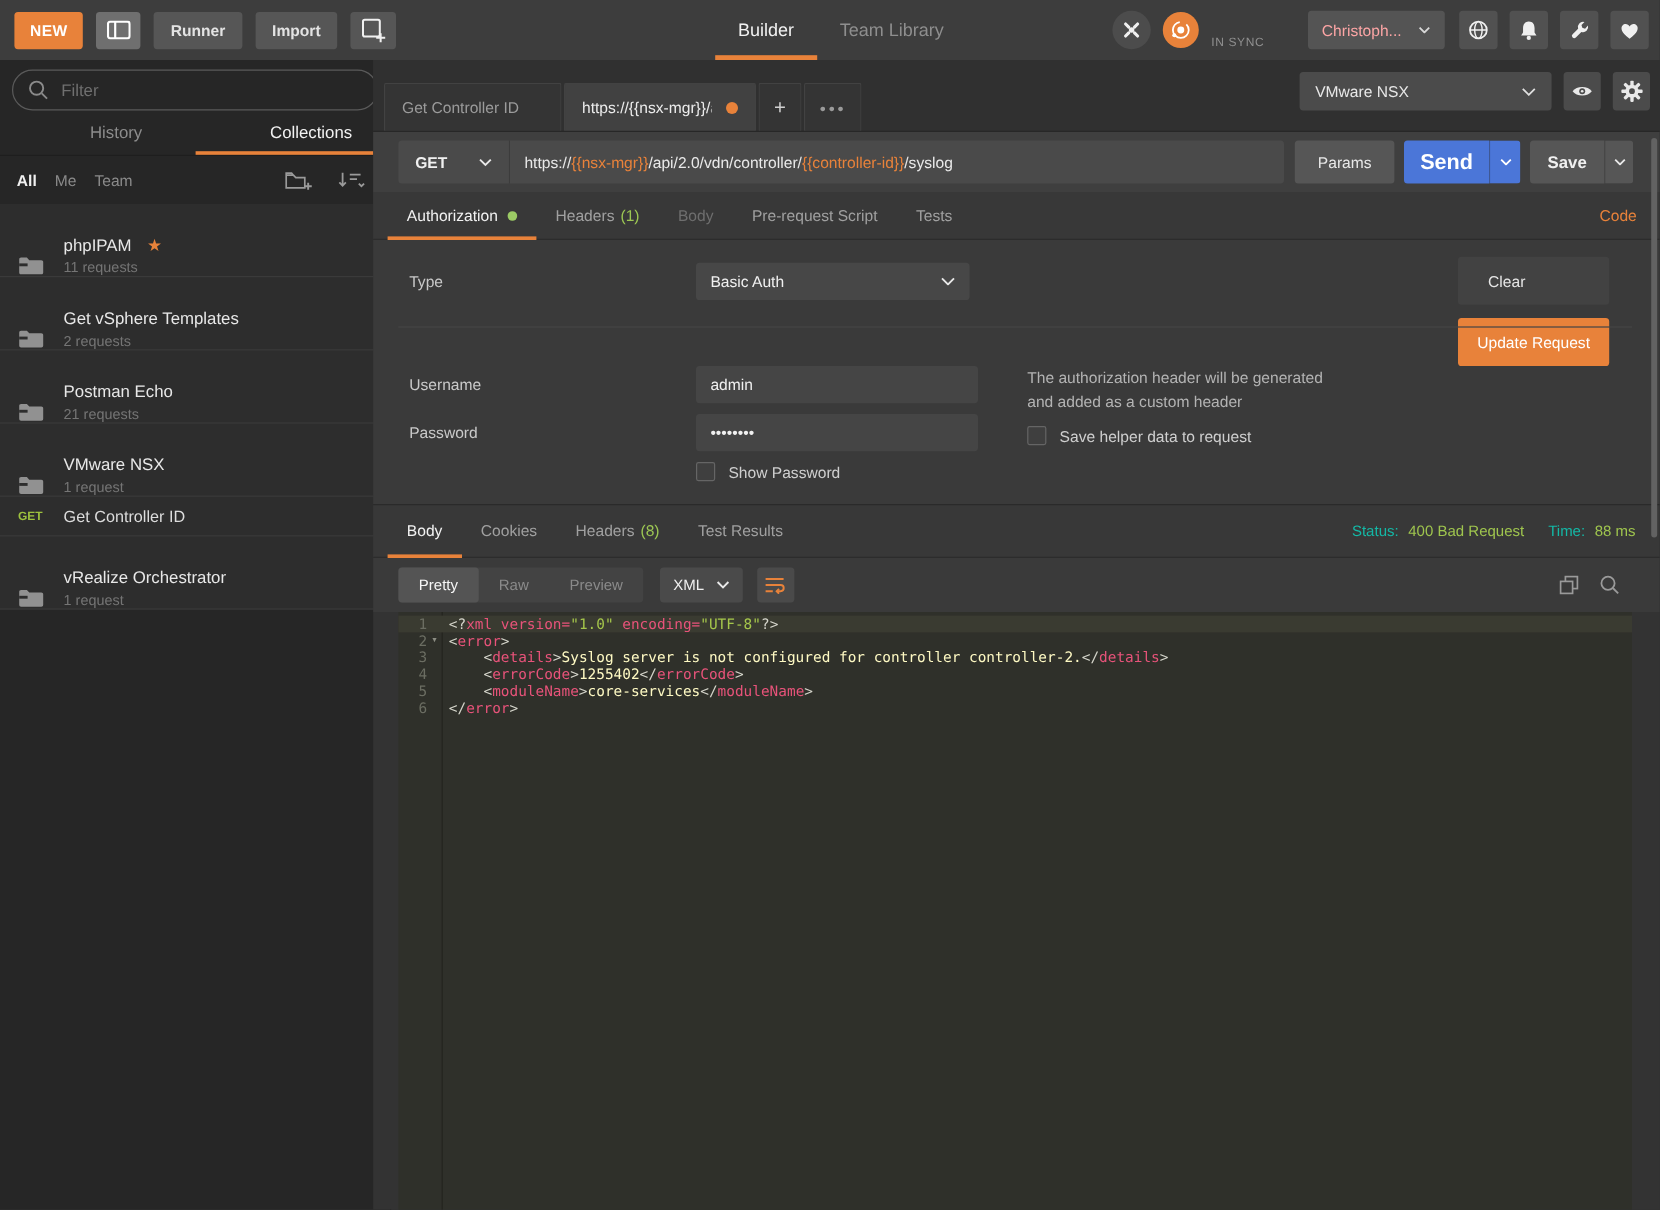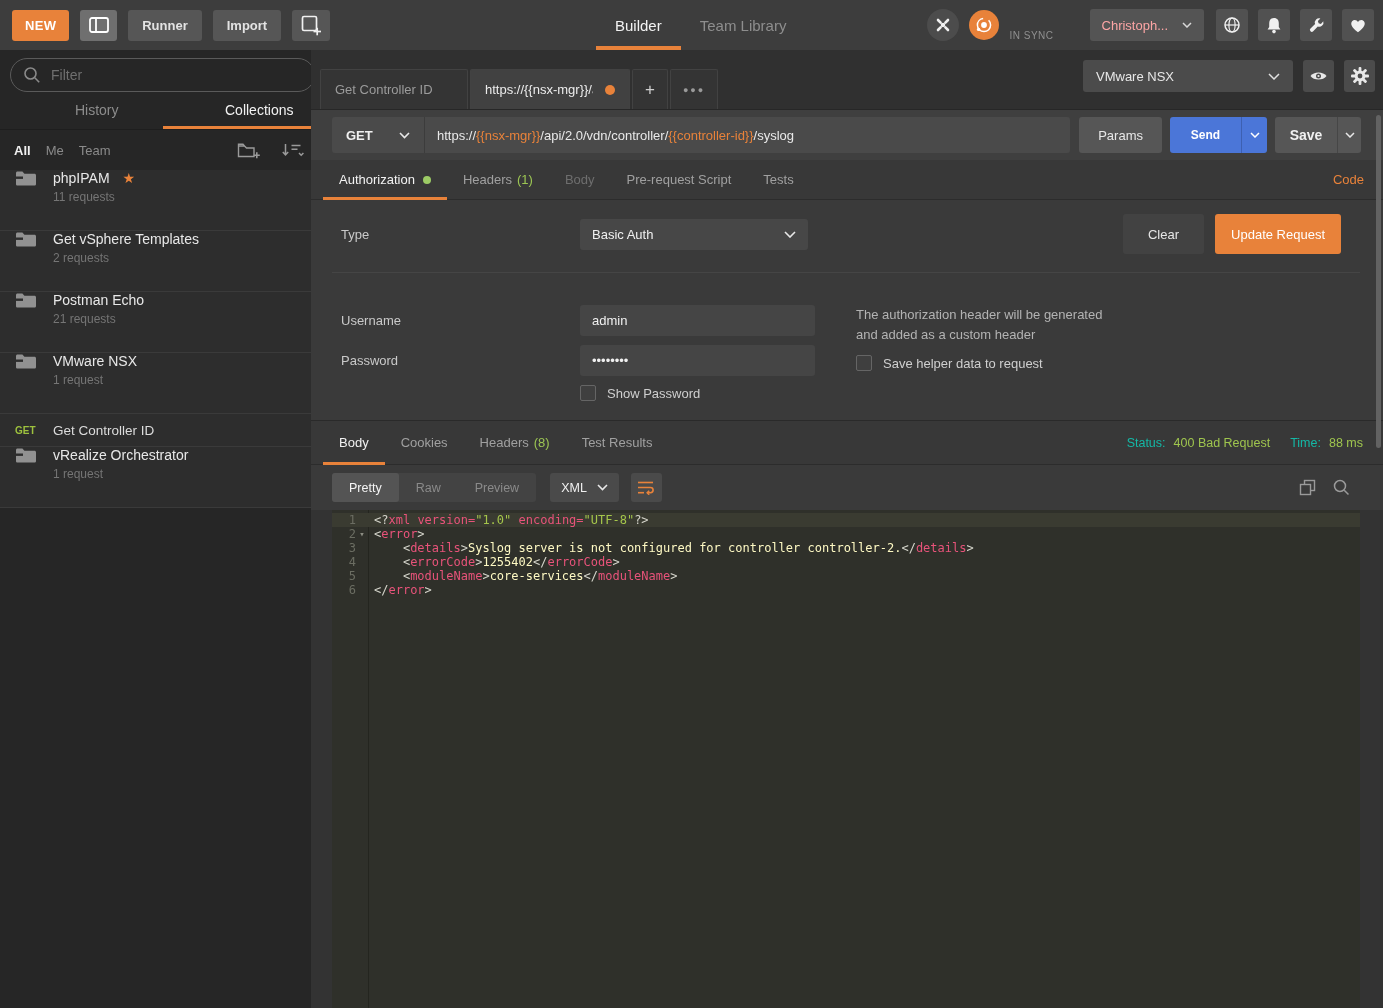--- a/index.html
+++ b/index.html
@@ -32,21 +32,21 @@
   .filter-glass { position:absolute; left:13px; top:8px; }
   .side-tabs { display:flex; height:36px; margin-top:2px; border-bottom:1px solid #1e1e1e; }
   .stab { flex:1; display:flex; align-items:center; justify-content:center; font-size:14px; color:#8c8c8c; cursor:pointer; border-bottom:3px solid transparent;padding-left:31px; }
   .stab.active { color:#f2f2f2; border-bottom-color:#e8823a; }
   .scope-row { height:40px; display:flex; align-items:center; padding:0 14px; gap:15px; font-size:13px; }
   .scope { color:#8a8a8a; cursor:pointer; }
   .scope.active { color:#f0f0f0; font-weight:bold; }
   .scope-icons { margin-left:auto; display:flex; align-items:center; gap:20px; padding-right:6px; }
   .sicon { cursor:pointer; display:flex; }
   .coll-list { background:#2d2d2d; }
-  .coll-row { height:61px; border-bottom:1px solid #3a3a3a; display:flex; align-items:flex-start; padding-left:15px; cursor:pointer; }
+  .coll-row { height:61px; border-bottom:1px solid #3a3a3a; display:flex; align-items:flex-end; padding-left:15px; cursor:pointer; }
   .coll-icon { width:24px; display:flex; }
   .coll-text { margin-left:14px; }
   .coll-name { font-size:14px; color:#e8e8e8; display:flex; align-items:center; }
   .star { color:#e8823a; font-size:14px; margin-left:13px; }
   .coll-meta { font-size:12px; color:#757575; margin-top:4px; }
   .side-req-row { height:33px; border-bottom:1px solid #3a3a3a; display:flex; align-items:center; padding-left:15px; cursor:pointer; }
   .method-badge { font-size:10px; font-weight:bold; color:#9dc13e; width:32px; }
   .req-name { font-size:13.5px; color:#dcdcdc; margin-left:6px; }
 
   
@@ -67,21 +67,21 @@
   .env-select .lbl { flex:1; }
   .sq-icon-btn { width:31px; height:32px; background:#4b4b4b; border-radius:3px; display:flex; align-items:center; justify-content:center; cursor:pointer; }
 
   
   .urlbar { height:50px; background:#3f3f3f; display:flex; align-items:center; padding:0 22px 0 21px; }
   .method-select { height:36px; width:93px; background:#4a4a4a; border-radius:3px 0 0 3px; border-right:1px solid #3c3c3c; display:flex; align-items:center; justify-content:space-between; padding:0 14px; color:#f0f0f0; font-weight:bold; font-size:13px; cursor:pointer; flex-shrink:0; }
   .url-input { flex:1; height:36px; background:#4a4a4a; border-radius:0 3px 3px 0; display:flex; align-items:center; padding:0 12px; font-size:13px; color:#e9e9e9; white-space:nowrap; overflow:hidden; cursor:text; }
   .url-var { color:#e8823a; }
   .params-btn { height:36px; padding:0 19px; margin-left:9px; background:#565656; color:#e8e8e8; border-radius:3px; font-size:13px; display:flex; align-items:center; cursor:pointer; flex-shrink:0; }
   .split { display:flex; margin-left:8px; flex-shrink:0; }
-  .send-main { height:36px; width:71px; background:#4b76d8; color:#fff; font-weight:bold; font-size:12px; border-radius:3px 0 0 3px; display:flex; align-items:center; justify-content:center; cursor:pointer; }
+  .send-main { height:36px; width:71px; background:#4b76d8; color:#fff; font-weight:bold; font-size:18px; border-radius:3px 0 0 3px; display:flex; align-items:center; justify-content:center; cursor:pointer; }
   .send-arrow { width:26px; height:36px; background:#4b76d8; border-left:1px solid rgba(0,0,0,.18); border-radius:0 3px 3px 0; display:flex; align-items:center; justify-content:center; cursor:pointer; }
   .save-main { height:36px; width:62px; background:#565656; color:#f0f0f0; font-weight:bold; font-size:14px; border-radius:3px 0 0 3px; display:flex; align-items:center; justify-content:center; cursor:pointer; }
   .save-arrow { width:24px; height:36px; background:#565656; border-left:1px solid rgba(0,0,0,.18); border-radius:0 3px 3px 0; display:flex; align-items:center; justify-content:center; cursor:pointer; }
 
   
   .sect-tabs { height:40px; display:flex; align-items:stretch; padding-left:12px; background:#383838; border-bottom:1px solid #2c2c2c; position:relative; }
   .ptab { padding:0 16px; display:flex; align-items:center; font-size:13px; color:#a0a0a0; position:relative; cursor:pointer; }
   .ptab.active { color:#f2f2f2; }
   .ptab.active::after { content:""; position:absolute; left:0; right:0; bottom:-1px; height:3px; background:#e8823a; }
   .ptab.dim { color:#6e6e6e; }
@@ -90,21 +90,21 @@
   .code-link { position:absolute; right:19px; top:0; bottom:0; display:flex; align-items:center; color:#e8823a; font-size:13px; cursor:pointer; }
   .status-area { position:absolute; right:20px; top:0; bottom:0; display:flex; align-items:center; gap:8px; font-size:12.5px; }
   .status-lbl { color:#14b8a6; }
   .status-val { color:#9fc54e; margin-right:12px; }
   .time-val { color:#9fc54e; }
 
   
   .auth-panel { height:220px; background:#3a3a3a; position:relative; font-size:13px; }
   .flabel { position:absolute; left:30px; color:#c9c9c9; }
   .auth-select { position:absolute; left:269px; width:228px; height:31px; background:#474747; border-radius:3px; display:flex; align-items:center; justify-content:space-between; padding:0 12px; color:#f0f0f0; cursor:pointer; }
-  .auth-btns { position:absolute; right:42px; top:14px; display:flex; gap:11px; }
+  .auth-btns { position:absolute; right:42px; top:14px; display:flex; gap:11px;flex-direction:column; }
   .clear-btn { height:40px; padding:0 25px; background:#424242; color:#e6e6e6; border-radius:3px; display:flex; align-items:center; cursor:pointer; }
   .update-btn { height:40px; padding:16px 16px; background:#e8823a; color:#fff; border-radius:3px; display:flex; align-items:center; cursor:pointer; }
   .auth-divider { position:absolute; left:21px; right:23px; top:72px; border-top:1px solid #454545; }
   .text-input { position:absolute; left:269px; width:235px; height:31px; background:#454545; border:none; border-radius:3px; color:#f0f0f0; font-size:13px; padding:0 12px; outline:none; font-family:"Liberation Sans",sans-serif; }
   .checkbox { width:16px; height:16px; background:#3f3f3f; border:1px solid #656565; border-radius:2px; display:inline-block; flex-shrink:0; cursor:pointer; }
   .check-row { position:absolute; display:flex; align-items:center; gap:11px; color:#cfcfcf; }
   .helper-note { position:absolute; left:545px; top:105px; width:252px; color:#b3b3b3; line-height:1.55; }
 
   
   .viewer-bar { height:45px; background:#3a3a3a; display:flex; align-items:center; padding:0 21px 0 21px; }

